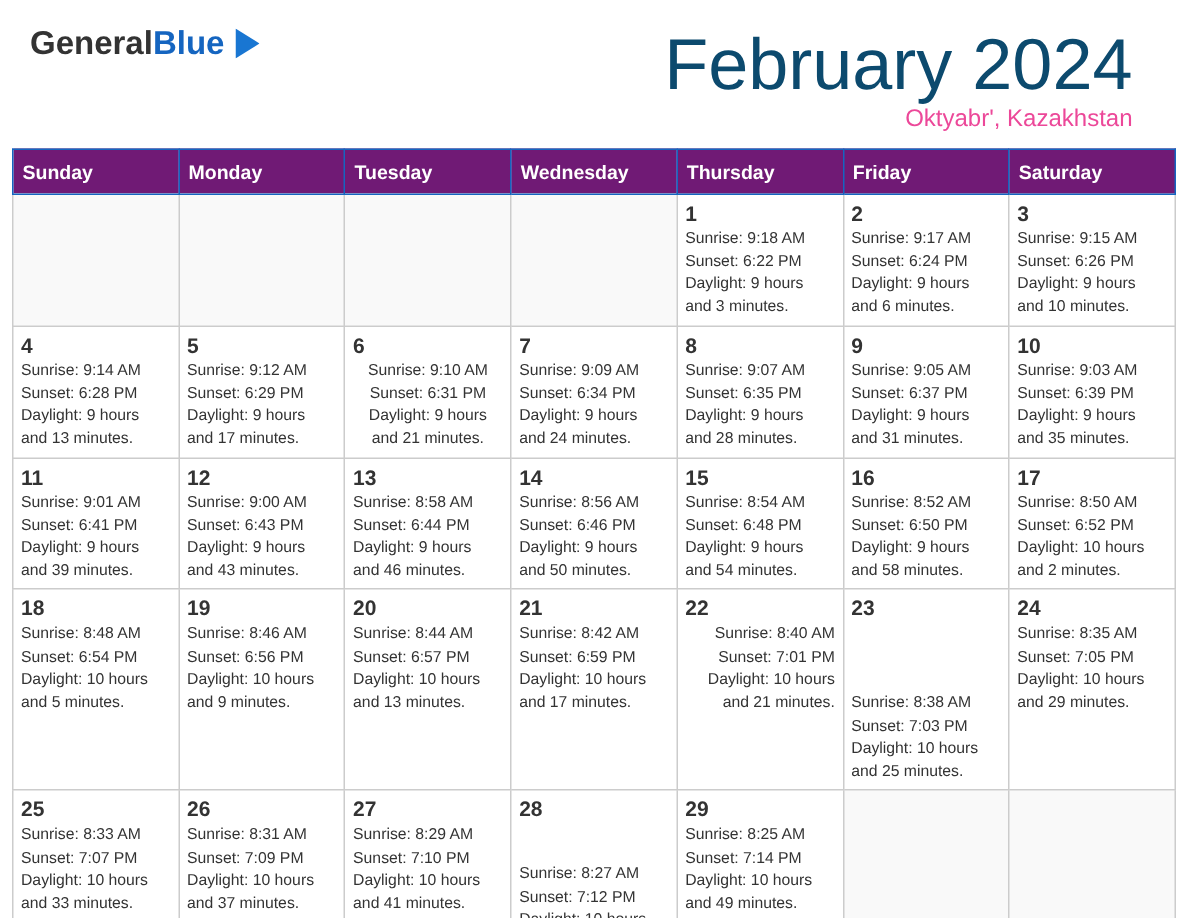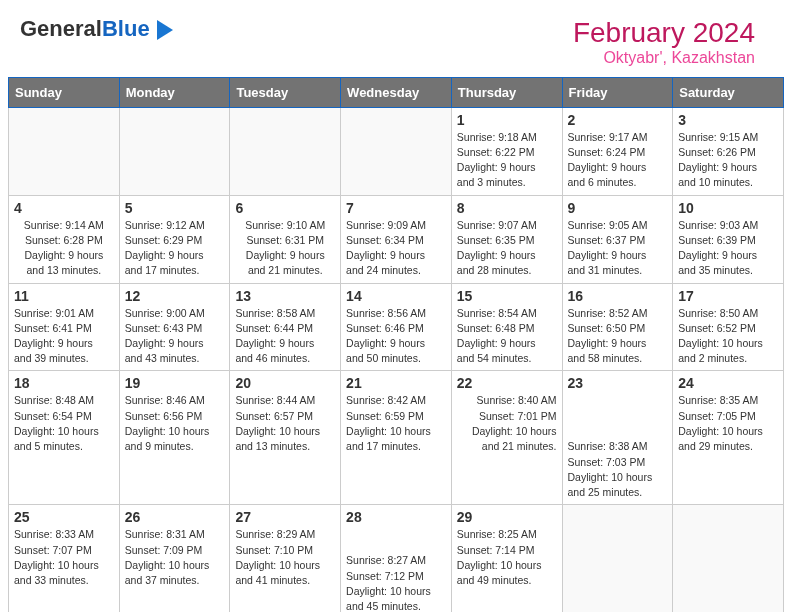--- a/index.html
+++ b/index.html
@@ -24,37 +24,37 @@
       font-size: 22px;
       font-weight: bold;
       line-height: 1;
     }
     .logo-general { color: #333; }
     .logo-blue { color: #1565C0; }
     .title-block {
       text-align: right;
     }
     .month-year {
-      font-size: 28px;
+      font-size: 48px;
       font-weight: 300;
-      color: #be185d;
+      color: #0c4a6e;
       line-height: 1.1;
     }
     .location {
       font-size: 16px;
       color: #ec4899;
     }
     table {
       width: calc(100% - 16px);
       margin: 0 8px 8px 8px;
       border-collapse: collapse;
       table-layout: fixed;
     }
     thead tr th {
-      background: #737373;
+      background: #701a75;
       color: #fff;
       font-size: 13px;
       font-weight: 600;
       padding: 7px 6px;
       text-align: left;
       border: 1px solid #1565C0;
     }
     tbody tr td {
       vertical-align: top;
       border: 1px solid #ccc;
@@ -135,21 +135,21 @@
           <div class="day-number">3</div>
           <div class="day-info" style="white-space: pre-line;">Sunrise: 9:15 AM
 Sunset: 6:26 PM
 Daylight: 9 hours
 and 10 minutes.</div>
         </td>
       </tr>
       <tr>
         <td>
           <div class="day-number">4</div>
-          <div class="day-info" style="white-space: pre-line; text-align: center;">Sunrise: 9:14 AM
+          <div class="day-info" style="white-space: pre-line;">Sunrise: 9:14 AM
 Sunset: 6:28 PM
 Daylight: 9 hours
 and 13 minutes.</div>
         </td>
         <td>
           <div class="day-number">5</div>
           <div class="day-info" style="white-space: pre-line;">Sunrise: 9:12 AM
 Sunset: 6:29 PM
 Daylight: 9 hours
 and 17 minutes.</div>

